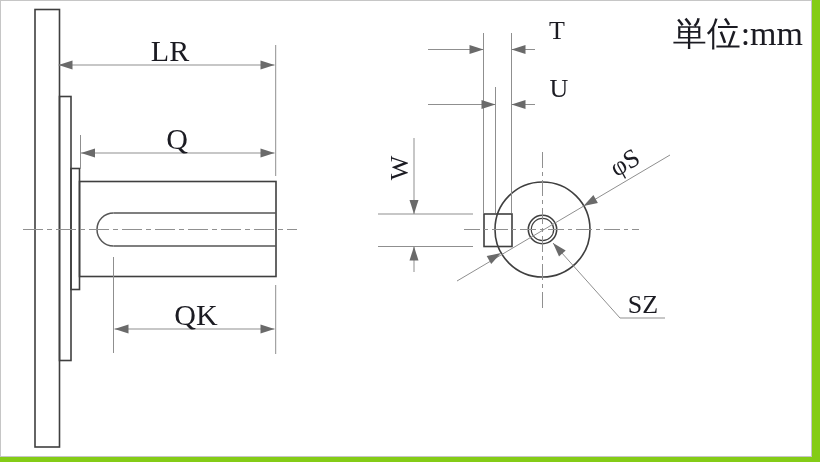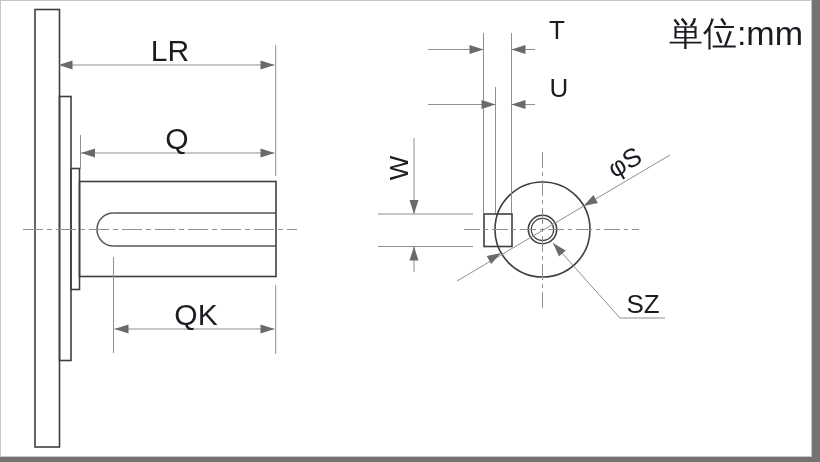--- a/index.html
+++ b/index.html
@@ -1,20 +1,20 @@
 <!DOCTYPE html>
 <html><head>
 <meta charset="utf-8">
 <style>
   html,body{margin:0;padding:0;background:#fff;}
   .canvas{
     position:relative;
     width:820px;height:462px;
-    background:#737373;
-    font-family:Liberation Sans, sans-serif;
+    background:#84cc16;
+    font-family:Liberation Serif, serif;
     overflow:hidden;
   }
   svg{display:block;}
   text{fill:#1b1b22;}
   .dim-label{font-size:30px;}
   .dim-label-sm{font-size:26px;}
   .unit-label{font-size:34px;}
 </style>
 </head>
 <body>

